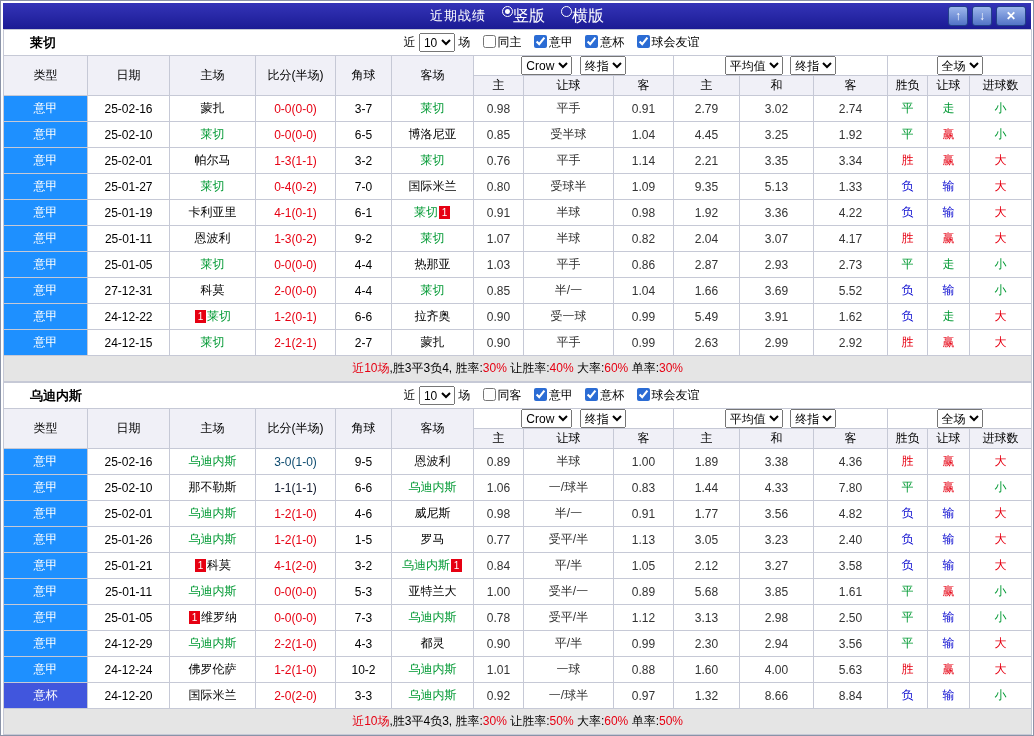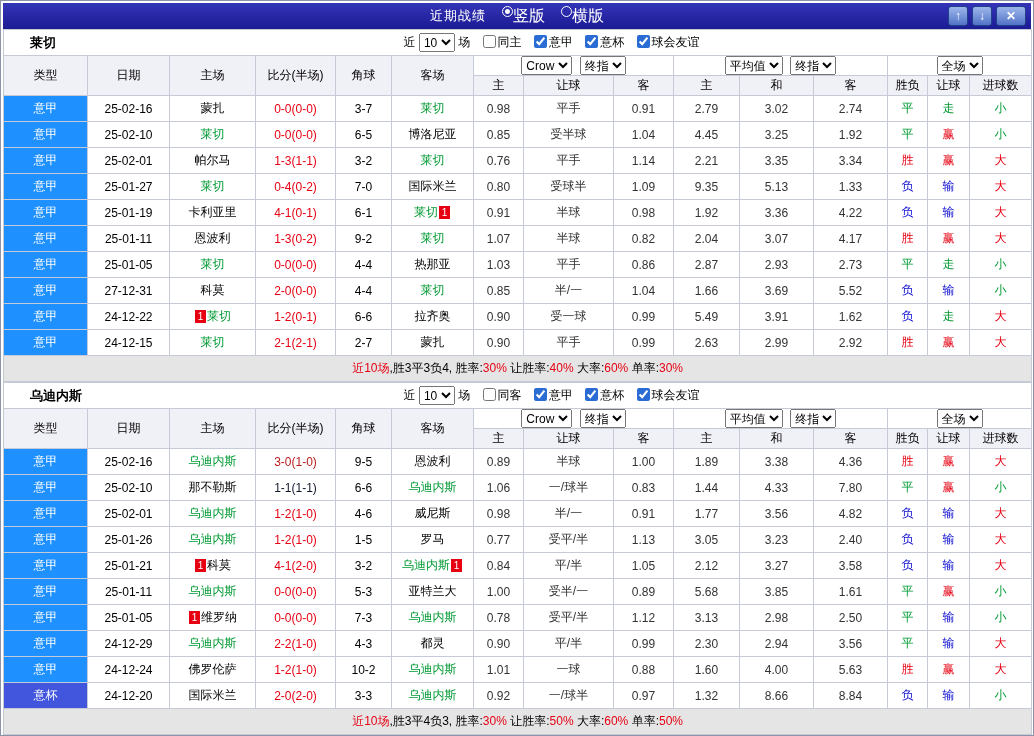--- a/index.html
+++ b/index.html
@@ -367,21 +367,21 @@
         <th>胜负</th>
         <th>让球</th>
         <th>进球数</th>
       </tr>
     </thead>
     <tbody>
         <tr>
           <td class="league-cell" style="background: rgb(30, 144, 255);">意甲</td>
           <td class="date-cell">25-02-16</td>
           <td class="team-cell"><span style="color: rgb(0, 153, 51);">乌迪内斯</span></td>
-          <td class="score-cell" style="color: #b91c1c;">3-0(1-0)</td>
+          <td class="score-cell" style="color: #0c4a6e;">3-0(1-0)</td>
           <td class="corner-cell">9-5</td>
           <td class="team-cell"><span>恩波利</span></td>
           <td class="odds-cell">0.89</td>
           <td class="odds-cell">半球</td>
           <td class="odds-cell">1.00</td>
           <td class="odds-cell">1.89</td>
           <td class="odds-cell">3.38</td>
           <td class="odds-cell">4.36</td>
           <td class="res-cell" style="color: rgb(230, 0, 18);">胜</td>
           <td class="res-cell" style="color: rgb(230, 0, 18);">赢</td>

